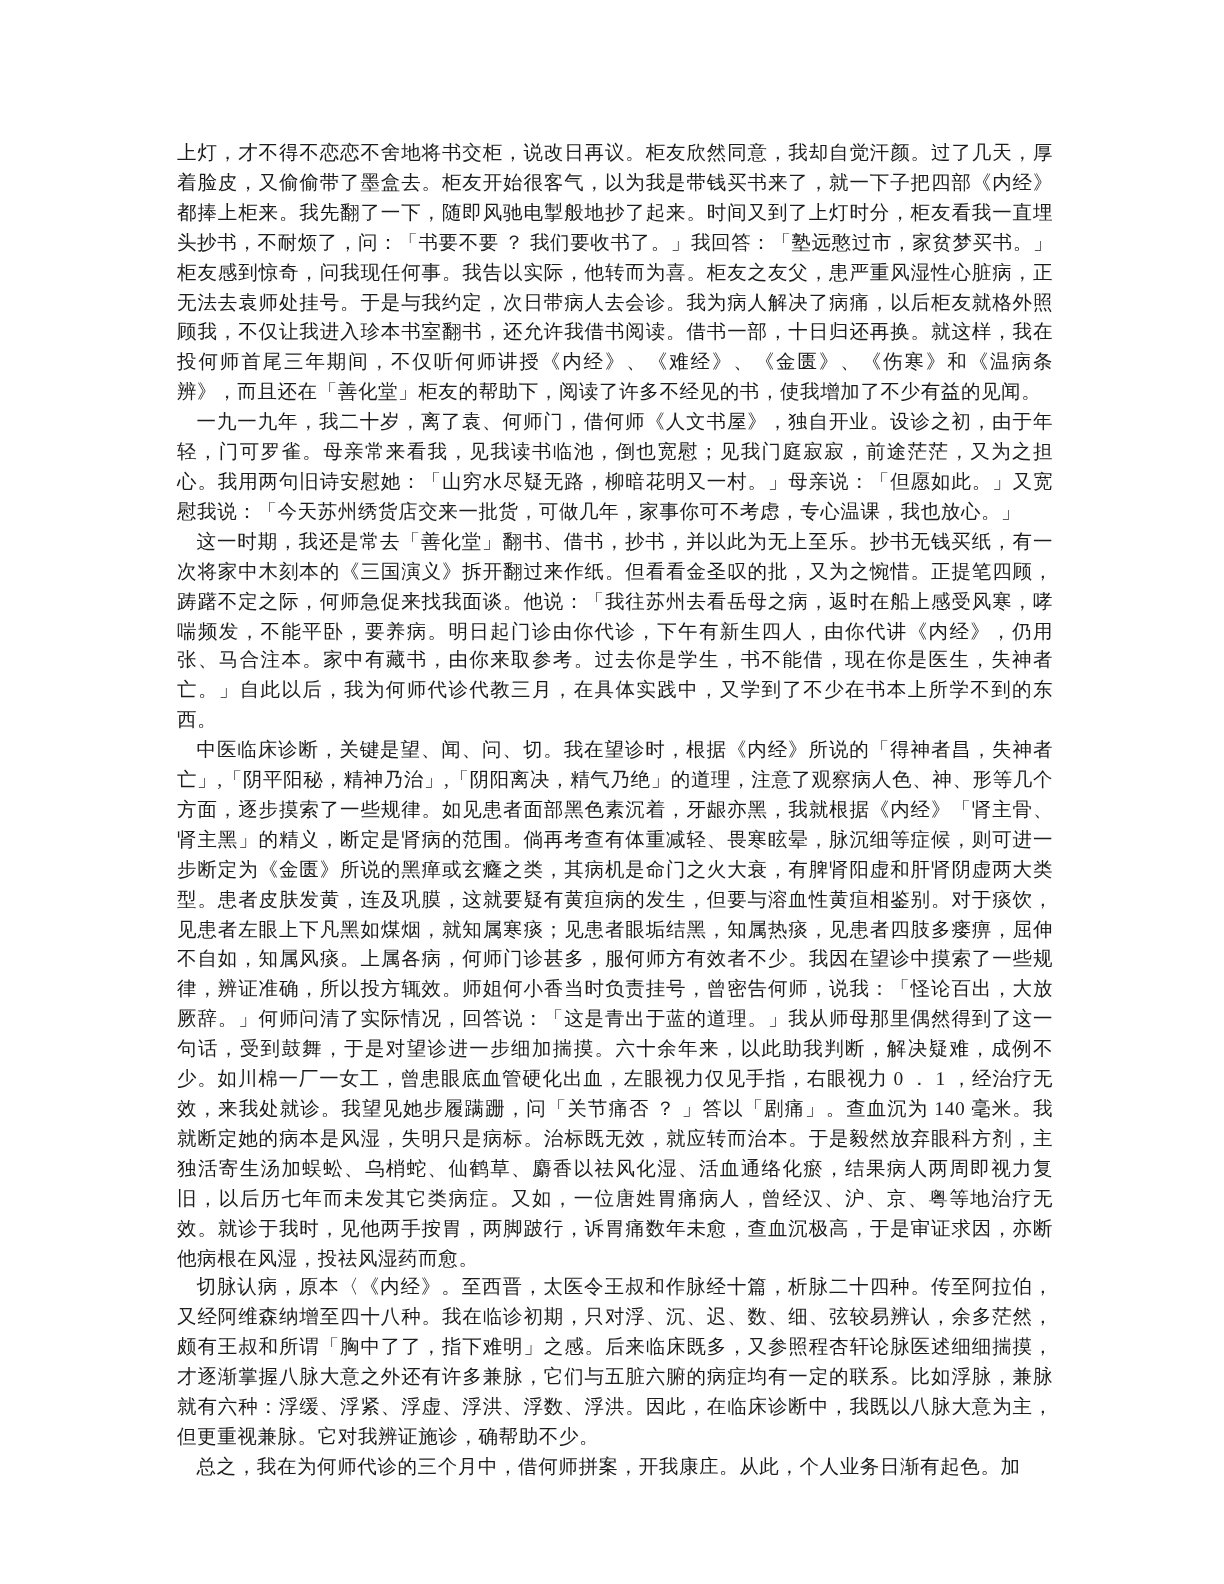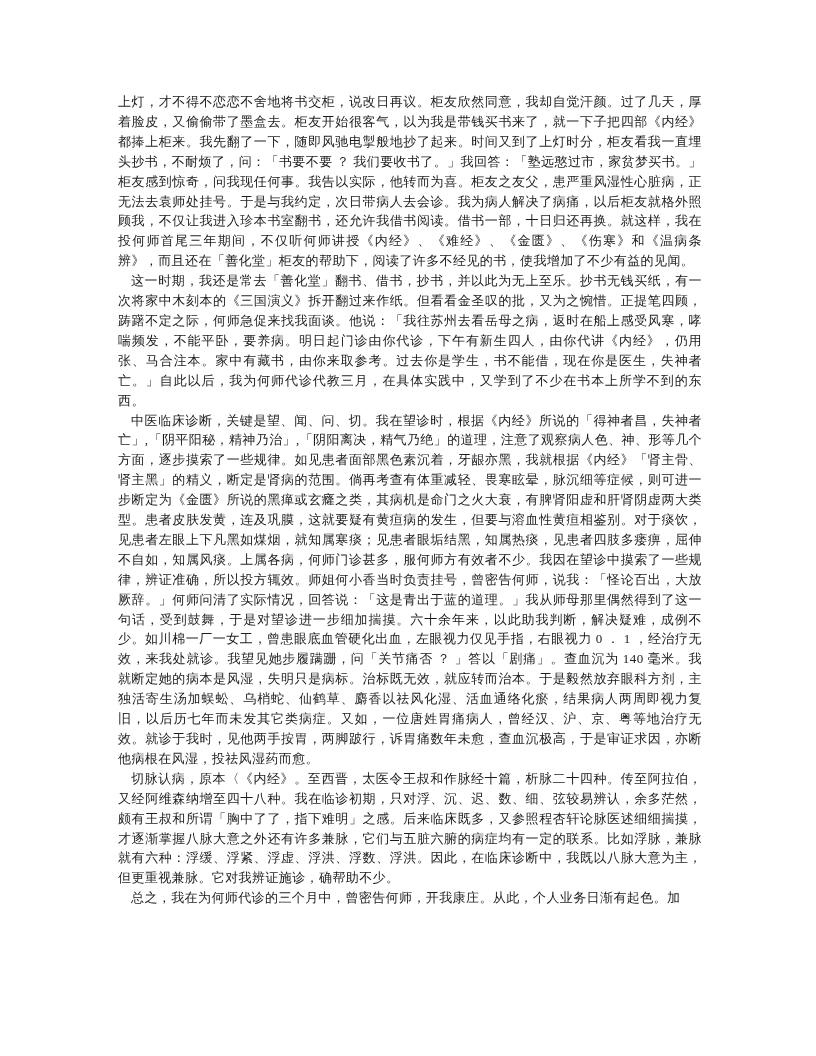--- a/index.html
+++ b/index.html
@@ -43,18 +43,19 @@
   .para.no-indent {
     text-indent: 0;
   }
 </style>
 </head>
 <body>
 
 <div class="page">
   <div class="content">
     <p class="para no-indent">上灯，才不得不恋恋不舍地将书交柜，说改日再议。柜友欣然同意，我却自觉汗颜。过了几天，厚着脸皮，又偷偷带了墨盒去。柜友开始很客气，以为我是带钱买书来了，就一下子把四部《内经》都捧上柜来。我先翻了一下，随即风驰电掣般地抄了起来。时间又到了上灯时分，柜友看我一直埋头抄书，不耐烦了，问：「书要不要 ？ 我们要收书了。」我回答：「塾远憨过市，家贫梦买书。」柜友感到惊奇，问我现任何事。我告以实际，他转而为喜。柜友之友父，患严重风湿性心脏病，正无法去袁师处挂号。于是与我约定，次日带病人去会诊。我为病人解决了病痛，以后柜友就格外照顾我，不仅让我进入珍本书室翻书，还允许我借书阅读。借书一部，十日归还再换。就这样，我在投何师首尾三年期间，不仅听何师讲授《内经》、《难经》、《金匮》、《伤寒》和《温病条辨》，而且还在「善化堂」柜友的帮助下，阅读了许多不经见的书，使我增加了不少有益的见闻。</p>
+    <p class="para">一九一九年，我二十岁，离了袁、何师门，借何师《人文书屋》，独自开业。设诊之初，由于年轻，门可罗雀。母亲常来看我，见我读书临池，倒也宽慰；见我门庭寂寂，前途茫茫，又为之担心。我用两句旧诗安慰她：「山穷水尽疑无路，柳暗花明又一村。」母亲说：「但愿如此。」又宽慰我说：「今天苏州绣货店交来一批货，可做几年，家事你可不考虑，专心温课，我也放心。」</p>
     <p class="para">这一时期，我还是常去「善化堂」翻书、借书，抄书，并以此为无上至乐。抄书无钱买纸，有一次将家中木刻本的《三国演义》拆开翻过来作纸。但看看金圣叹的批，又为之惋惜。正提笔四顾，踌躇不定之际，何师急促来找我面谈。他说：「我往苏州去看岳母之病，返时在船上感受风寒，哮喘频发，不能平卧，要养病。明日起门诊由你代诊，下午有新生四人，由你代讲《内经》，仍用张、马合注本。家中有藏书，由你来取参考。过去你是学生，书不能借，现在你是医生，失神者亡。」自此以后，我为何师代诊代教三月，在具体实践中，又学到了不少在书本上所学不到的东西。</p>
     <p class="para">中医临床诊断，关键是望、闻、问、切。我在望诊时，根据《内经》所说的「得神者昌，失神者亡」,「阴平阳秘，精神乃治」,「阴阳离决，精气乃绝」的道理，注意了观察病人色、神、形等几个方面，逐步摸索了一些规律。如见患者面部黑色素沉着，牙龈亦黑，我就根据《内经》「肾主骨、肾主黑」的精义，断定是肾病的范围。倘再考查有体重减轻、畏寒眩晕，脉沉细等症候，则可进一步断定为《金匮》所说的黑瘅或玄癃之类，其病机是命门之火大衰，有脾肾阳虚和肝肾阴虚两大类型。患者皮肤发黄，连及巩膜，这就要疑有黄疸病的发生，但要与溶血性黄疸相鉴别。对于痰饮，见患者左眼上下凡黑如煤烟，就知属寒痰；见患者眼垢结黑，知属热痰，见患者四肢多瘘痹，屈伸不自如，知属风痰。上属各病，何师门诊甚多，服何师方有效者不少。我因在望诊中摸索了一些规律，辨证准确，所以投方辄效。师姐何小香当时负责挂号，曾密告何师，说我：「怪论百出，大放厥辞。」何师问清了实际情况，回答说：「这是青出于蓝的道理。」我从师母那里偶然得到了这一句话，受到鼓舞，于是对望诊进一步细加揣摸。六十余年来，以此助我判断，解决疑难，成例不少。如川棉一厂一女工，曾患眼底血管硬化出血，左眼视力仅见手指，右眼视力 0 ． 1 ，经治疗无效，来我处就诊。我望见她步履蹒跚，问「关节痛否 ？ 」答以「剧痛」。查血沉为 140 毫米。我就断定她的病本是风湿，失明只是病标。治标既无效，就应转而治本。于是毅然放弃眼科方剂，主独活寄生汤加蜈蚣、乌梢蛇、仙鹤草、麝香以祛风化湿、活血通络化瘀，结果病人两周即视力复旧，以后历七年而未发其它类病症。又如，一位唐姓胃痛病人，曾经汉、沪、京、粤等地治疗无效。就诊于我时，见他两手按胃，两脚跛行，诉胃痛数年未愈，查血沉极高，于是审证求因，亦断他病根在风湿，投祛风湿药而愈。</p>
     <p class="para">切脉认病，原本〈《内经》。至西晋，太医令王叔和作脉经十篇，析脉二十四种。传至阿拉伯，又经阿维森纳增至四十八种。我在临诊初期，只对浮、沉、迟、数、细、弦较易辨认，余多茫然，颇有王叔和所谓「胸中了了，指下难明」之感。后来临床既多，又参照程杏轩论脉医述细细揣摸，才逐渐掌握八脉大意之外还有许多兼脉，它们与五脏六腑的病症均有一定的联系。比如浮脉，兼脉就有六种：浮缓、浮紧、浮虚、浮洪、浮数、浮洪。因此，在临床诊断中，我既以八脉大意为主，但更重视兼脉。它对我辨证施诊，确帮助不少。</p>
-    <p class="para">总之，我在为何师代诊的三个月中，曾密告何师，开我康庄。从此，个人业务日渐有起色。加</p>
+    <p class="para">总之，我在为何师代诊的三个月中，借何师拼案，开我康庄。从此，个人业务日渐有起色。加</p>
   </div>
 </div>
 
 </body></html>

